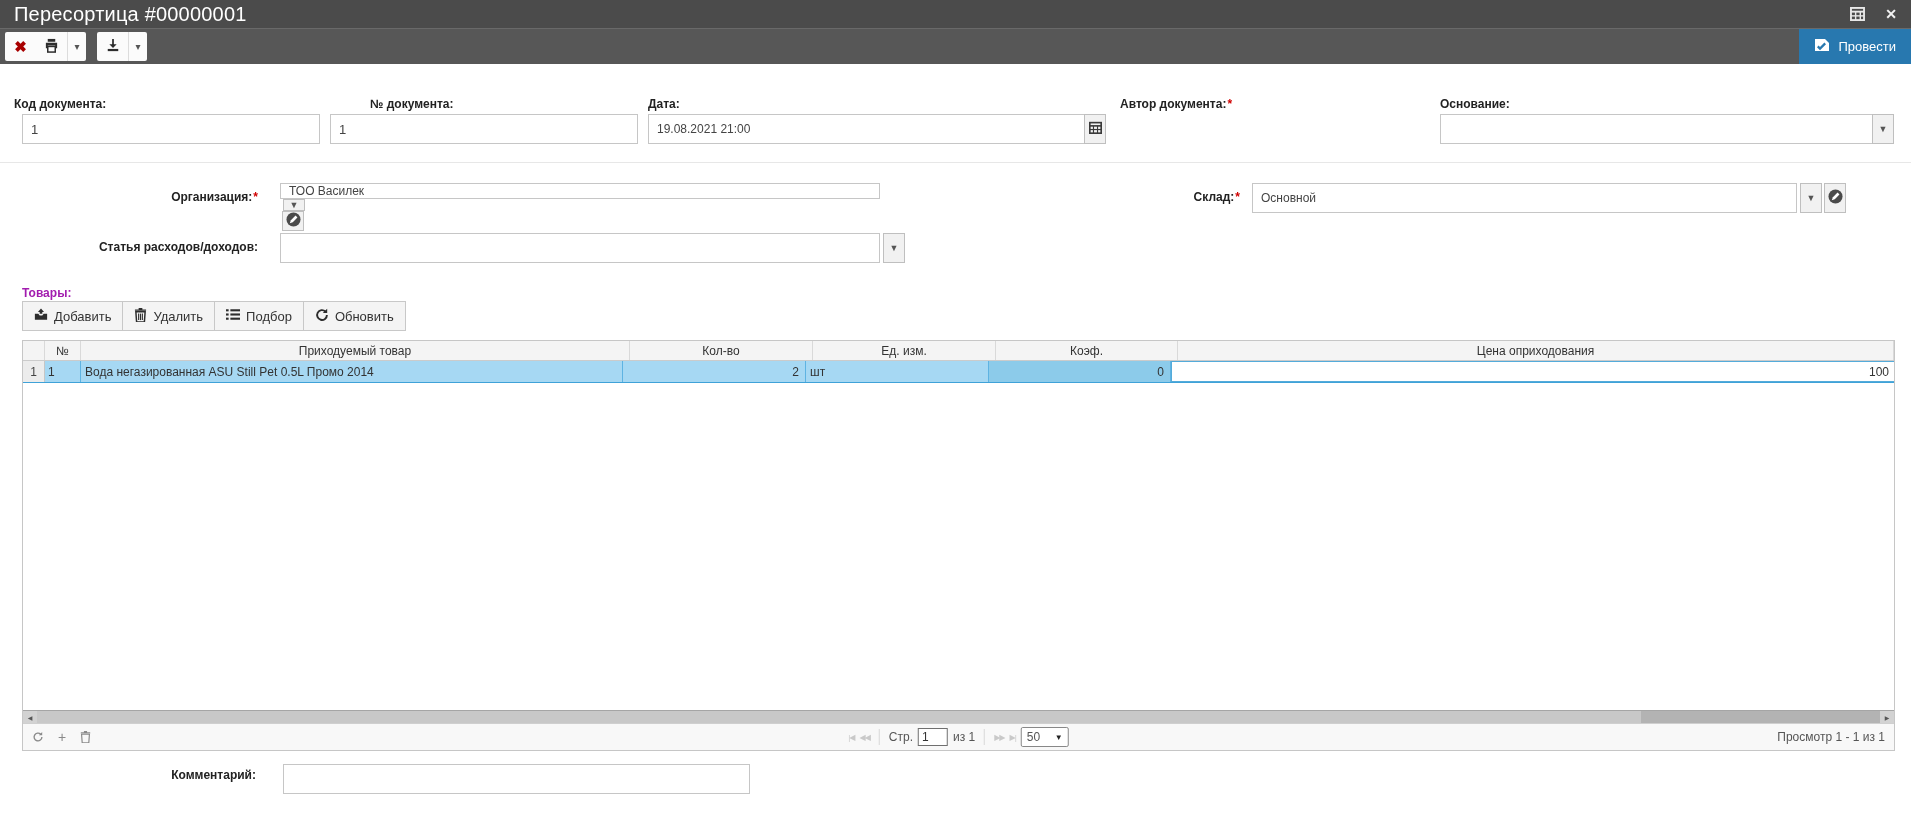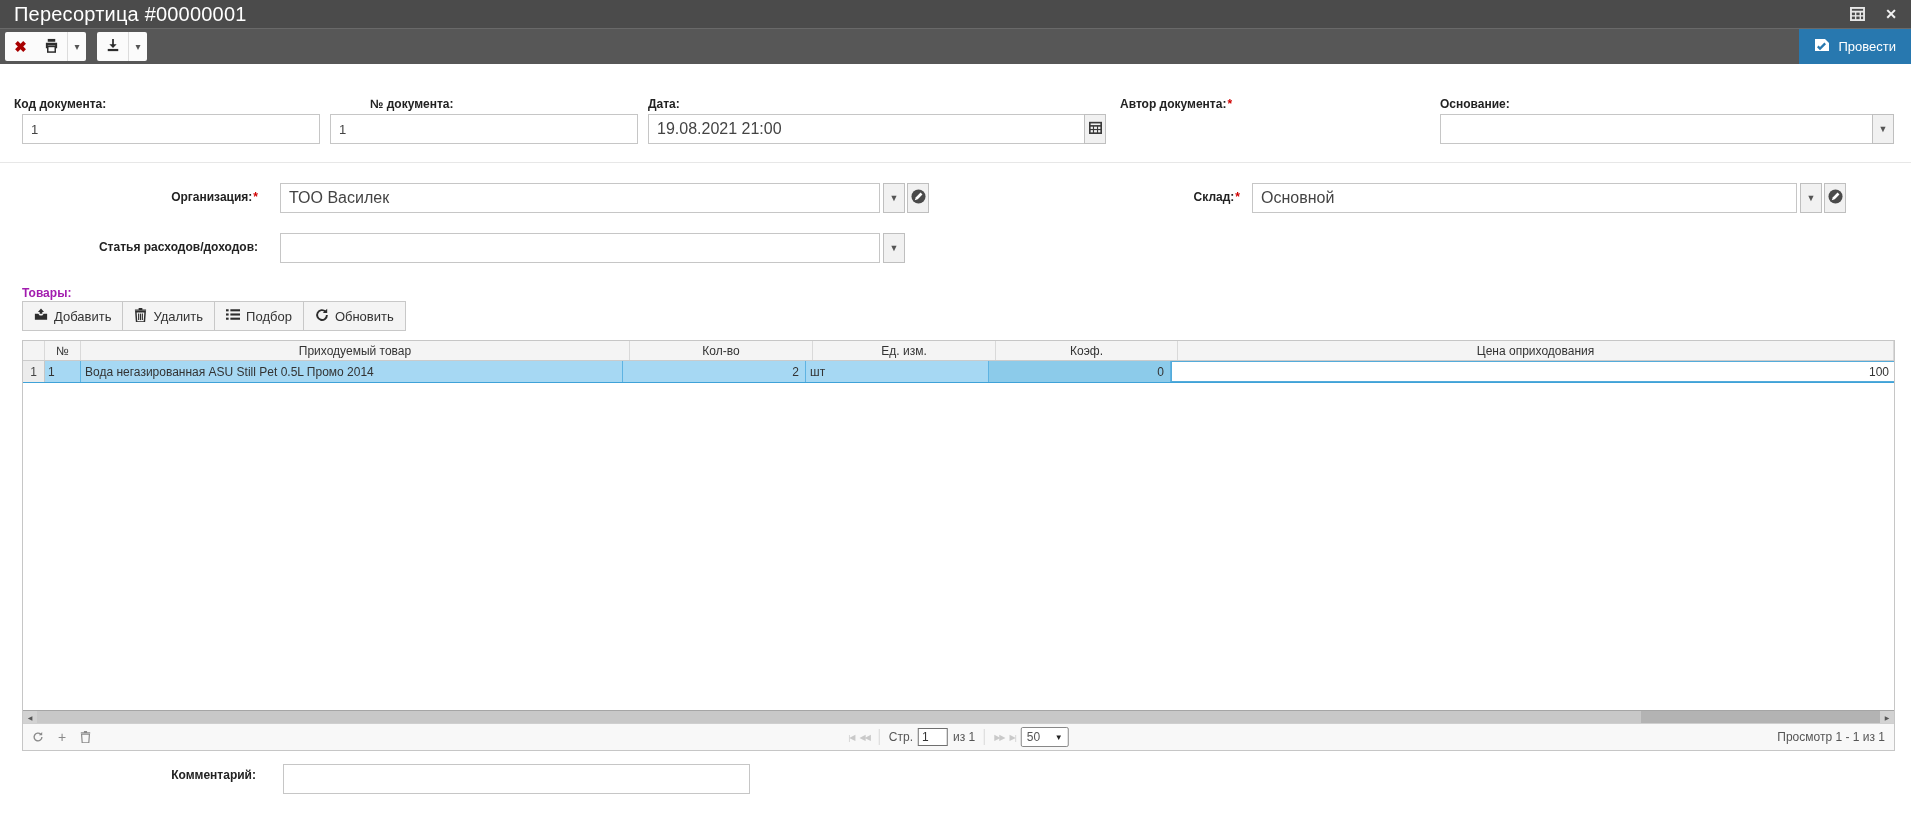--- a/index.html
+++ b/index.html
@@ -30,21 +30,21 @@
     display:flex; align-items:center; gap:8px; padding:0 15px; font-size:13px; cursor:pointer; }
 
   
   .content { position:absolute; top:64px; left:0; right:0; bottom:0; background:#fff; }
   .fld-label { position:absolute; font-size:12px; font-weight:bold; color:#222; white-space:nowrap; }
   .fld-label.r { text-align:right; }
   .req { color:#d00000; margin-left:1px; }
   .txt { position:absolute; height:30px; border:1px solid #c6c6c6; background:#fff; font-size:13px;
     color:#444; padding:0 8px; font-family:inherit; outline:none; }
   .combo { position:absolute; display:flex; align-items:stretch; height:30px; }
-  .combo input { border:1px solid #c6c6c6; background:#fff; font-size:16px; color:#444;
+  .combo input { border:1px solid #c6c6c6; background:#fff; font-size:12px; color:#444;
     padding:0 8px; font-family:inherit; outline:none; height:30px; }
   .mini-btn { width:22px; height:30px; background:#f1f1f1; border:1px solid #bfbfbf;
     display:flex; align-items:center; justify-content:center; cursor:pointer; }
   .mini-btn.att { margin-left:-1px; }
   .mini-btn.gap { margin-left:3px; }
   .mini-btn.gap2 { margin-left:2px; }
   .dd-glyph { font-size:9px; color:#555; }
   .hr { position:absolute; left:0; right:0; top:98px; border-top:1px solid #e7e7e7; }
 
   
@@ -190,21 +190,21 @@
   <div class="combo" style="left:1440px; top:50px;">
     <input style="width: 433px;" value="">
     <span class="mini-btn att">
       <span class="dd-glyph">▼</span>
     </span>
   </div>
 
   <div class="hr"></div>
 
   <div class="fld-label r" style="left:60px; top:126px; width:198px;"><span>Организация:</span><span class="req">*</span></div>
-  <div class="combo" style="left:280px; top:119px;">
+  <div class="combo" style="left:280px; top:119px;flex-direction:column;">
     <input style="width: 600px;" value="ТОО Василек">
     <span class="mini-btn gap">
       <span class="dd-glyph">▼</span>
     </span>
     <span class="mini-btn gap2">
       <span>
         <svg width="15" height="15" viewBox="0 0 16 16">
           <circle cx="8" cy="8" r="7.5" fill="#4a4a4a"></circle>
           <path d="M4 12l1.2-3.2 5-5 2 2-5 5z" fill="#ffffff"></path>
         </svg>

